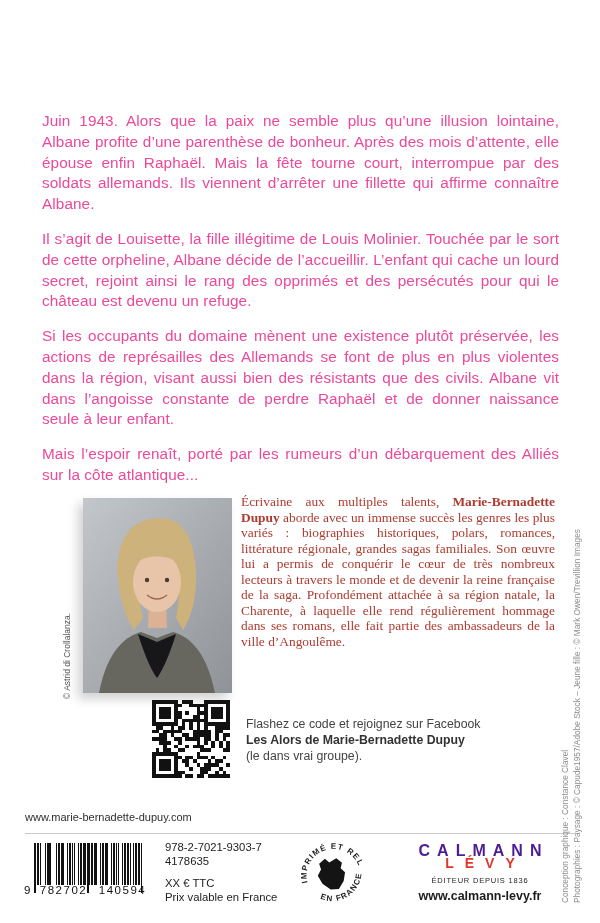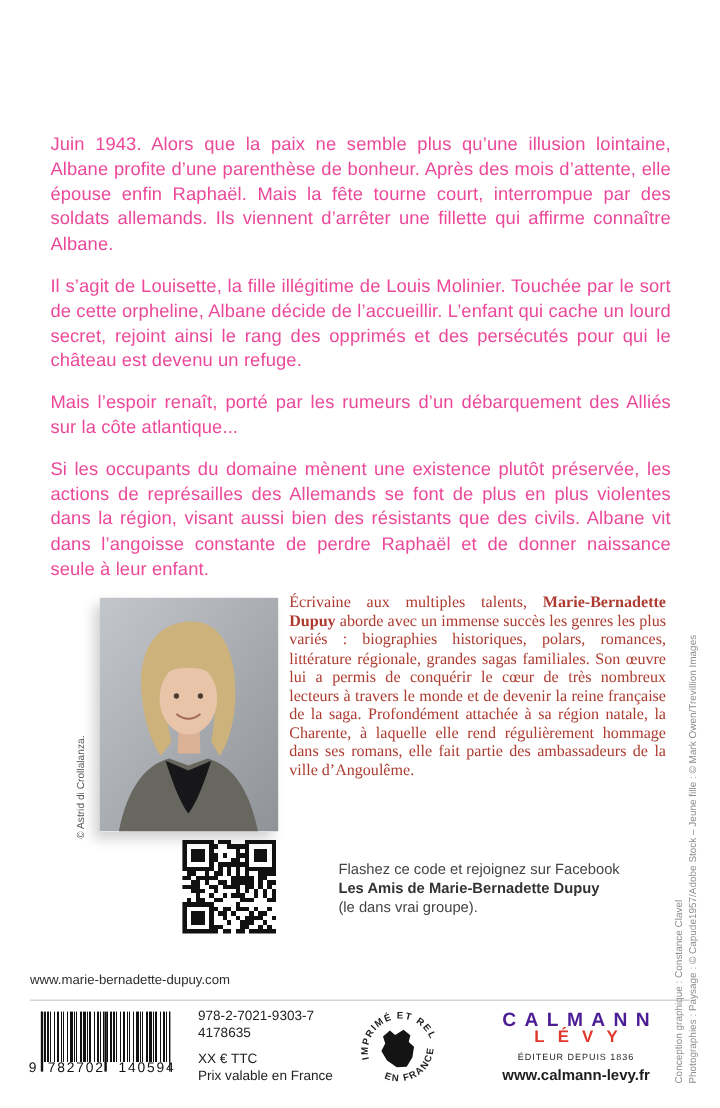--- a/index.html
+++ b/index.html
@@ -18,21 +18,21 @@
          box-shadow:-5px 6px 10px rgba(0,0,0,0.18);}
   .photo svg{display:block;}
   .vtext{position:absolute;transform:rotate(-90deg);transform-origin:0 0;white-space:nowrap;}
   .photo-credit{left:62px;top:699px;font-size:8.5px;color:#555;}
   .bio{position:absolute;left:241px;top:494px;width:314px;margin:0;
        font-family:"Liberation Serif",serif;font-size:13.4px;line-height:15.5px;
        color:#ad3b30;text-align:justify;}
   .bio b{font-weight:bold;}
   
   .qr{position:absolute;left:152px;top:700px;width:78px;height:78px;}
-  .fb-text{position:absolute;left:246px;top:716px;margin-left:36px;}
+  .fb-text{position:absolute;left:246px;top:716px;}
   .fb-text p{margin:0;font-size:12.3px;line-height:16px;color:#444;}
   .fb-text p.b{font-weight:bold;color:#333;}
   
   .author-site{position:absolute;left:25px;top:811px;font-size:11px;color:#2e2e2e;}
   .hairline{position:absolute;left:25px;top:833px;width:550px;height:1px;background:#c9c9c9;}
   .barcode{position:absolute;left:24px;top:843px;width:128px;height:58px;}
   .bars{position:absolute;left:10px;top:0;width:108px;height:42px;
         background:repeating-linear-gradient(90deg,#111 0 1px,#fff 1px 2.5px,#111 2.5px 4.5px,
         #fff 4.5px 5.5px,#111 5.5px 6.5px,#fff 6.5px 7.5px,#111 7.5px 8.5px,#fff 8.5px 11px);}
   .guard{position:absolute;top:0;width:1.6px;height:50px;background:#111;}
@@ -58,22 +58,22 @@
 </style>
 </head>
 <body>
 
 <div class="cover">
 
 
   <div class="synopsis">
     <p>Juin 1943. Alors que la paix ne semble plus qu’une illusion lointaine, Albane profite d’une parenthèse de bonheur. Après des mois d’attente, elle épouse enfin Raphaël. Mais la fête tourne court, interrompue par des soldats allemands. Ils viennent d’arrêter une fillette qui affirme connaître Albane.</p>
     <p>Il s’agit de Louisette, la fille illégitime de Louis Molinier. Touchée par le sort de cette orpheline, Albane décide de l’accueillir. L’enfant qui cache un lourd secret, rejoint ainsi le rang des opprimés et des persécutés pour qui le château est devenu un refuge.</p>
+    <p>Si les occupants du domaine mènent une existence plutôt préservée, les actions de représailles des Allemands se font de plus en plus violentes dans la région, visant aussi bien des résistants que des civils. Albane vit dans l’angoisse constante de perdre Raphaël et de donner naissance seule à leur enfant.</p>
     <p>Mais l’espoir renaît, porté par les rumeurs d’un débarquement des Alliés sur la côte atlantique...</p>
-    <p>Si les occupants du domaine mènent une existence plutôt préservée, les actions de représailles des Allemands se font de plus en plus violentes dans la région, visant aussi bien des résistants que des civils. Albane vit dans l’angoisse constante de perdre Raphaël et de donner naissance seule à leur enfant.</p>
   </div>
 
   <span class="vtext photo-credit">© Astrid di Crollalanza.</span>
 
   <div class="photo">
     <svg width="149" height="195" viewBox="0 0 149 195">
       <defs>
         <linearGradient id="pbg" x1="0" y1="0" x2="1" y2="1">
           <stop offset="0" stop-color="#c3c6ca"></stop>
           <stop offset="1" stop-color="#8f9398"></stop>
@@ -341,21 +341,21 @@
         <rect x="15" y="20" width="1" height="1"></rect>
         <rect x="16" y="20" width="1" height="1"></rect>
         <rect x="17" y="20" width="1" height="1"></rect>
         <rect x="18" y="20" width="1" height="1"></rect>
         <rect x="19" y="20" width="1" height="1"></rect>
         <rect x="20" y="20" width="1" height="1"></rect>
       </svg></div>
 
   <div class="fb-text">
     <p>Flashez ce code et rejoignez sur Facebook</p>
-    <p class="b">Les Amis de Marie-Bernadette Dupuy</p>
+    <p class="b">Les Alors de Marie-Bernadette Dupuy</p>
     <p>(le dans vrai groupe).</p>
   </div>
 
   <div class="author-site">www.marie-bernadette-dupuy.com</div>
 
   <div class="hairline"></div>
 
   <div class="barcode">
     <div class="bars"></div>
     <span class="guard g1"></span>

